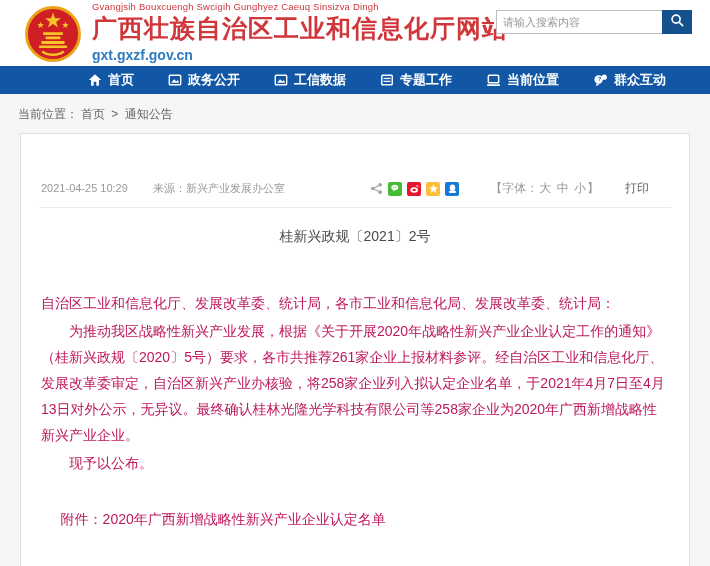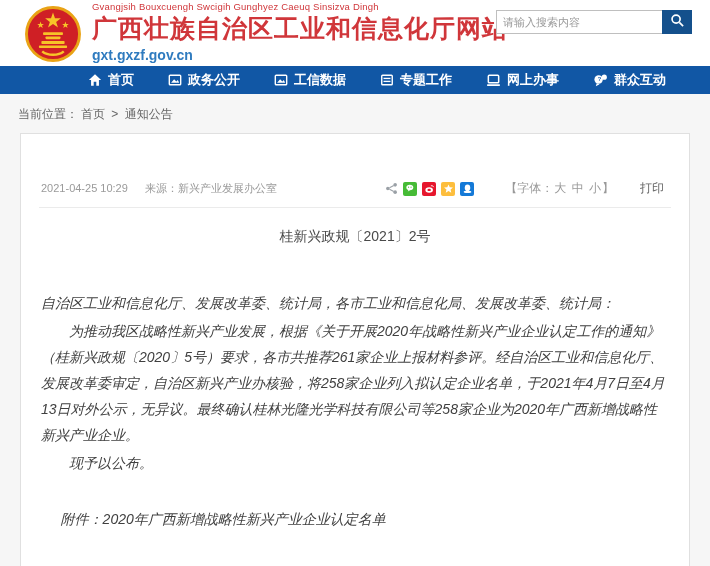--- a/index.html
+++ b/index.html
@@ -26,35 +26,35 @@
   
   .crumb { padding:12px 0 10px 18px; font-size:12px; color:#666; }
   .crumb span { margin-right:3px; }
   .crumb .link { cursor:pointer; }
 
   
   .content-box { margin:0 20px; background:#ffffff; border:1px solid #e0e0e0; min-height:436px; padding:24px 18px 30px 18px; }
   .art-title { text-align:center; font-size:19px; font-weight:bold; color:#333; letter-spacing:0.5px; margin-top:4px; }
   .meta { display:flex; justify-content:space-between; align-items:center; margin-top:22px; padding:0 2px 10px 2px; border-bottom:1px solid #ebebeb; }
   .meta-left { font-size:11px; color:#9a9a9a; }
-  .meta-left .src { margin-left:14px; }
+  .meta-left .src { margin-left:22px; }
   .meta-right { display:flex; align-items:center; font-size:12px; color:#999; }
   .share-ic { width:14px; height:14px; border-radius:2px; margin-left:5px; display:inline-flex; align-items:center; justify-content:center; cursor:pointer; }
   .ic-share { background:transparent; }
   .ic-wechat { background:#46bb36; }
   .ic-weibo  { background:#e6162d; }
   .ic-qzone  { background:#fdbe3d; }
   .ic-qq     { background:#1479d7; }
   .fontctl { margin-left:31px; color:#999; }
   .fontctl b { font-weight:normal; cursor:pointer; margin:0 1px; }
-  .printbtn { margin-left:26px; margin-right:5px; color:#666; cursor:pointer; }
+  .printbtn { margin-left:26px; margin-right:20px; color:#666; cursor:pointer; }
 
   .doc-num { text-align:center; font-size:14px; color:#4a4a4a; margin-top:20px; }
 
-  .art-body { margin-top:44px; font-size:14px; color:#404040; line-height:26px; padding:0 2px;font-style:italic; }
+  .art-body { margin-top:44px; font-size:14px; color:#be185d; line-height:26px; padding:0 2px; }
   .art-body p { margin-bottom:2px; }
   .indent { text-indent:2em; }
   .attach { margin-top:30px; text-indent:1.4em; }
 </style>
 </head>
 <body>
 
 <div class="header">
   <div class="emblem">
     <svg viewBox="0 0 70 70" width="58" height="58">
@@ -125,21 +125,21 @@
     </span>
     <span>专题工作</span>
   </a>
   <a class="nav-item">
     <span class="nicon">
       <svg viewBox="0 0 16 16" width="15" height="15">
           <rect x="2.5" y="2.5" width="11" height="8" rx="1" fill="none" stroke="#ffffff" stroke-width="1.6"></rect>
           <rect x="1" y="12" width="14" height="1.8" rx="0.9" fill="#ffffff"></rect>
         </svg>
     </span>
-    <span>网上办事</span>
+    <span>当前位置</span>
   </a>
   <a class="nav-item">
     <span class="nicon">
       <svg viewBox="0 0 16 16" width="15" height="15">
           <circle cx="6" cy="7" r="4.5" fill="#ffffff"></circle>
           <path d="M4 11 L3 14 L7 12 Z" fill="#ffffff"></path>
           <circle cx="12" cy="4.5" r="2.8" fill="#ffffff"></circle>
           <text x="5" y="9" font-size="6" fill="#1157a5" font-weight="bold">?</text>
         </svg>
     </span>

